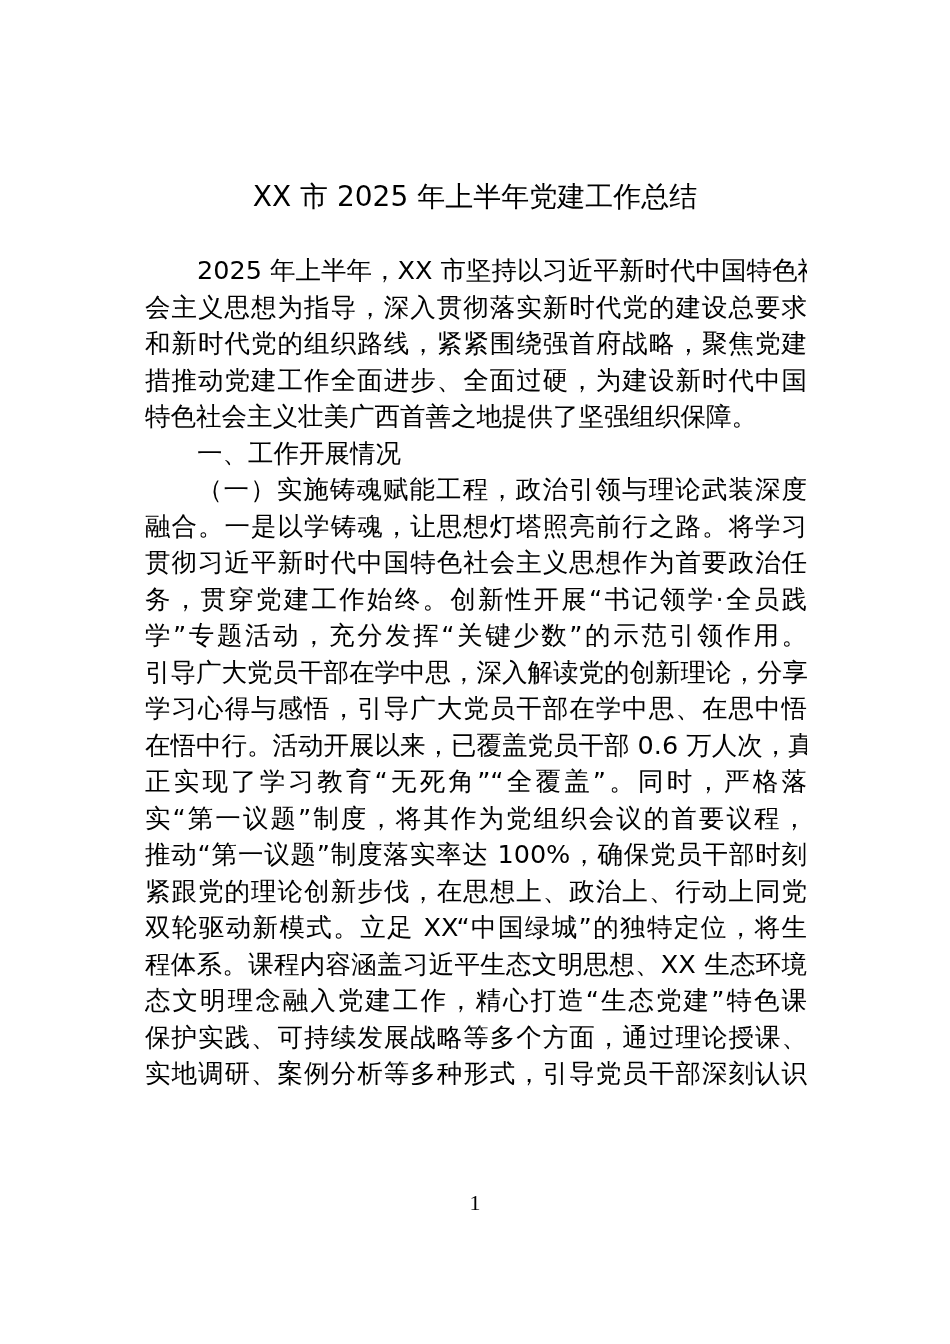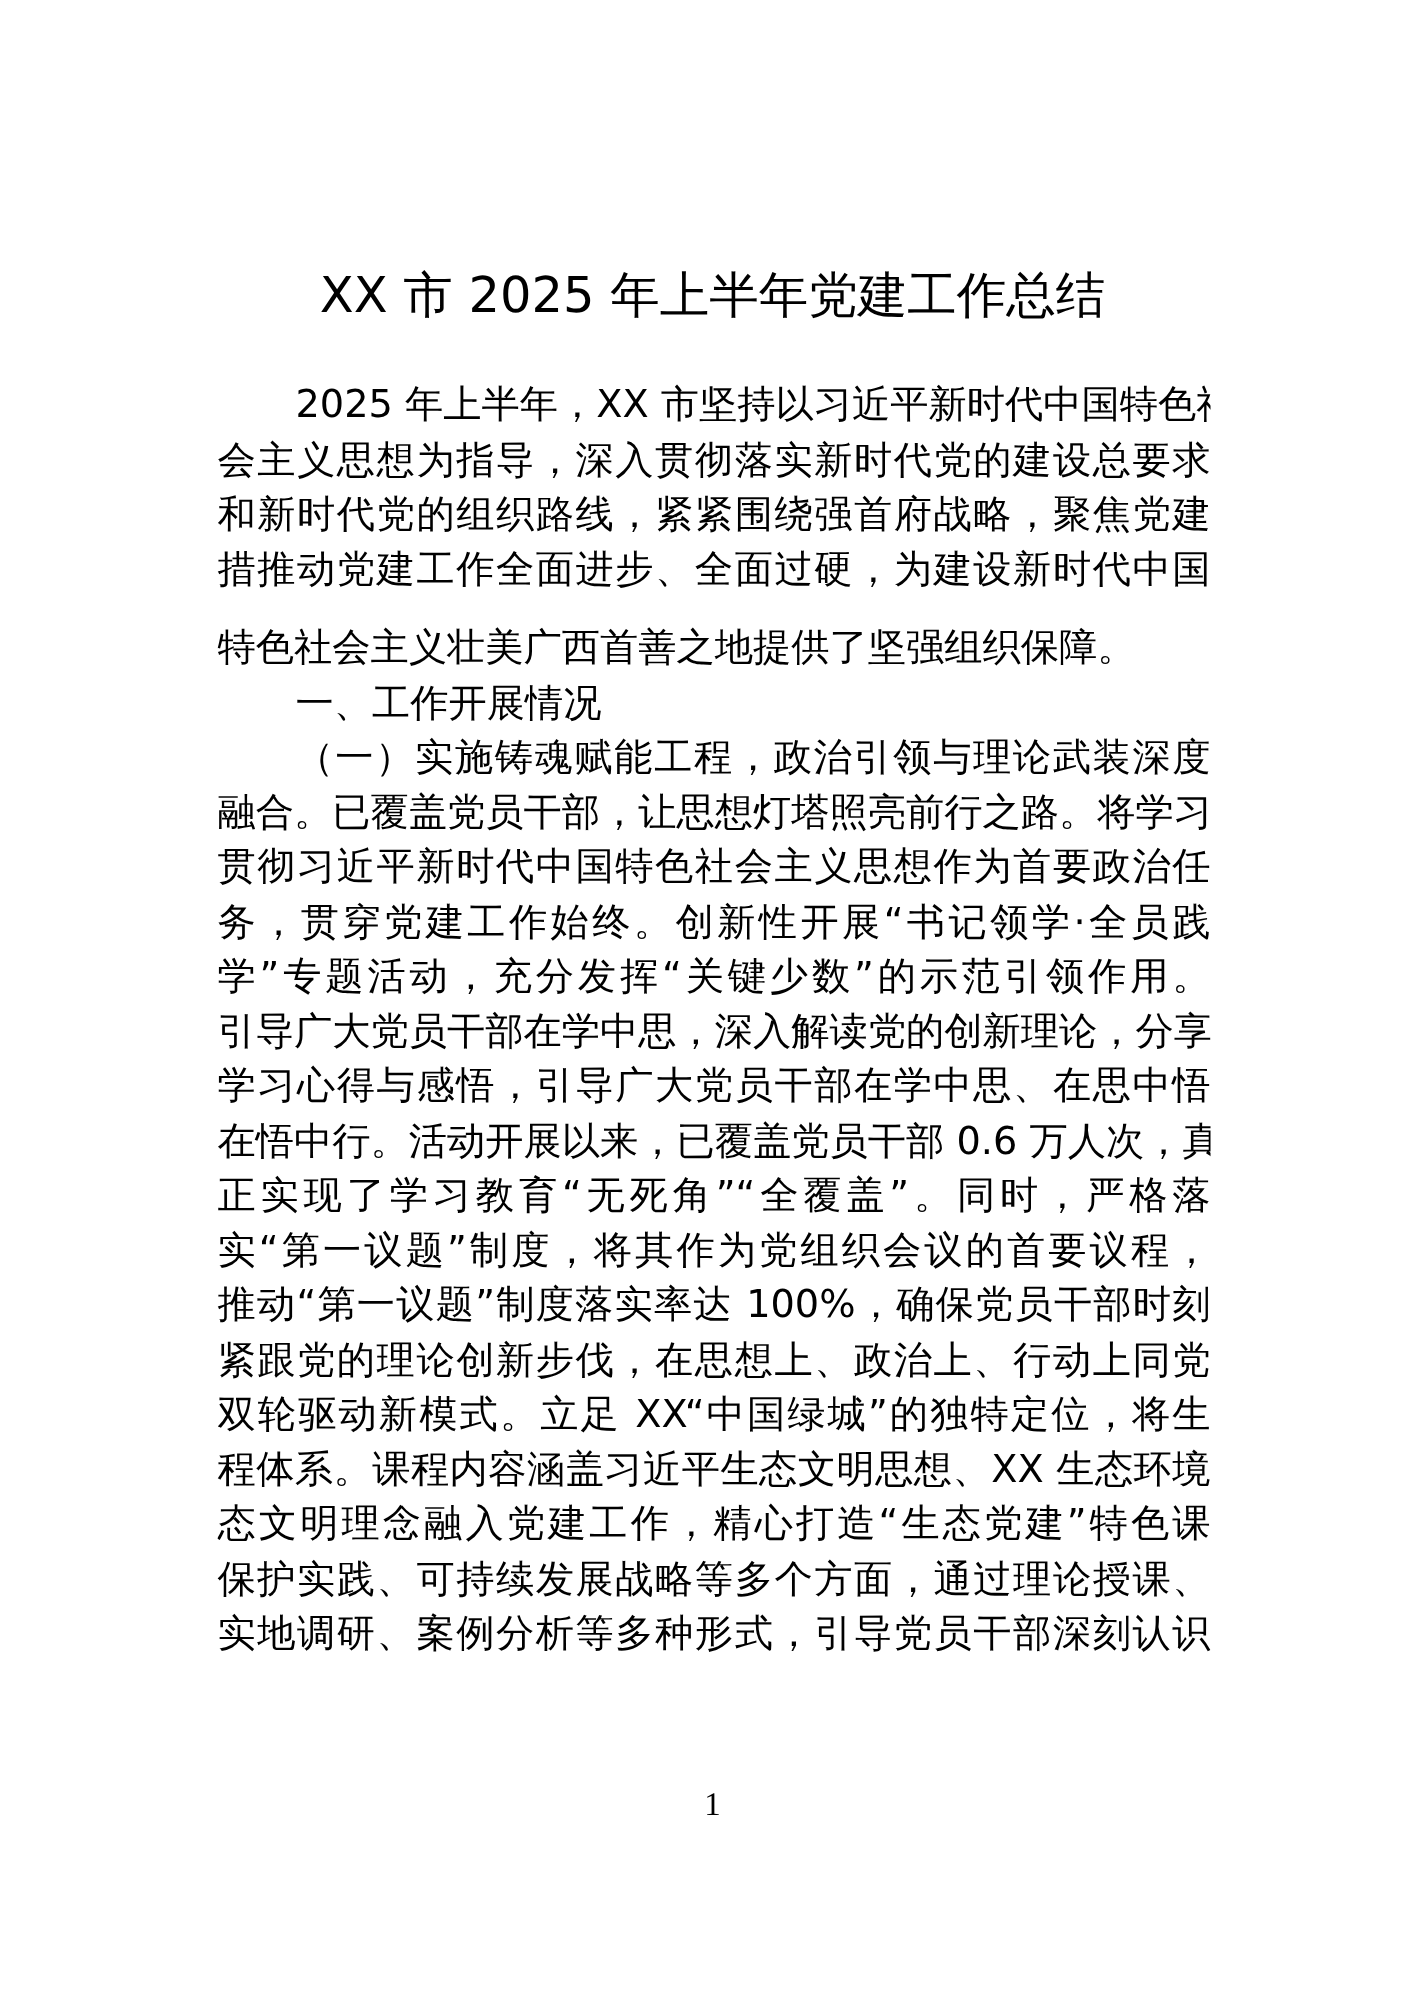--- a/index.html
+++ b/index.html
@@ -1,42 +1,42 @@
 <!DOCTYPE html>
 <html><head>
 <meta charset="utf-8">
 <style>
   html, body { margin: 0; padding: 0; background: #ffffff; }
   body { width: 950px; height: 1344px; position: relative; overflow: hidden;
          font-family: "DejaVu Sans", sans-serif; color: #000; }
   .title { position: absolute; top: 172px; left: 0; width: 950px; text-align: center;
-           font-size: 33px; line-height: 50px; font-family: "DejaVu Sans", sans-serif; letter-spacing: 0px; }
+           font-size: 28px; line-height: 50px; font-family: "DejaVu Sans", sans-serif; letter-spacing: 0px; }
   .body { position: absolute; top: 252px; left: 145px; width: 662px; }
   .line { display: block; font-size: 25.5px; line-height: 36.5px; height: 36.5px;
           white-space: nowrap; text-align: justify; text-align-last: justify; overflow: hidden; }
-  .line.last { text-align-last: left; margin-top: 16px; }
+  .line.last { text-align-last: left; }
   .line.indent { padding-left: 52px; }
   .line.heading { text-align-last: left; }
   .page-num { position: absolute; top: 1188px; left: 0; width: 950px; text-align: center;
               font-family: "Liberation Serif", serif; font-size: 22px; line-height: 30px; }
 </style>
 </head>
 <body>
 
 <div class="title">XX 市 2025 年上半年党建工作总结</div>
 
 <div class="body">
   <span class="line indent">2025 年上半年，XX 市坚持以习近平新时代中国特色社</span>
   <span class="line">会主义思想为指导，深入贯彻落实新时代党的建设总要求</span>
   <span class="line">和新时代党的组织路线，紧紧围绕强首府战略，聚焦党建</span>
   <span class="line">措推动党建工作全面进步、全面过硬，为建设新时代中国</span>
   <span class="line last">特色社会主义壮美广西首善之地提供了坚强组织保障。</span>
   <span class="line indent heading">一、工作开展情况</span>
   <span class="line indent">（一）实施铸魂赋能工程，政治引领与理论武装深度</span>
-  <span class="line">融合。已覆盖党员干部，让思想灯塔照亮前行之路。将学习</span>
+  <span class="line">融合。一是以学铸魂，让思想灯塔照亮前行之路。将学习</span>
   <span class="line">贯彻习近平新时代中国特色社会主义思想作为首要政治任</span>
   <span class="line">务，贯穿党建工作始终。创新性开展“书记领学·全员践</span>
   <span class="line">学”专题活动，充分发挥“关键少数”的示范引领作用。</span>
   <span class="line">引导广大党员干部在学中思，深入解读党的创新理论，分享</span>
   <span class="line">学习心得与感悟，引导广大党员干部在学中思、在思中悟</span>
   <span class="line">在悟中行。活动开展以来，已覆盖党员干部 0.6 万人次，真</span>
   <span class="line">正实现了学习教育“无死角”“全覆盖”。同时，严格落</span>
   <span class="line">实“第一议题”制度，将其作为党组织会议的首要议程，</span>
   <span class="line">推动“第一议题”制度落实率达 100%，确保党员干部时刻</span>
   <span class="line">紧跟党的理论创新步伐，在思想上、政治上、行动上同党</span>

